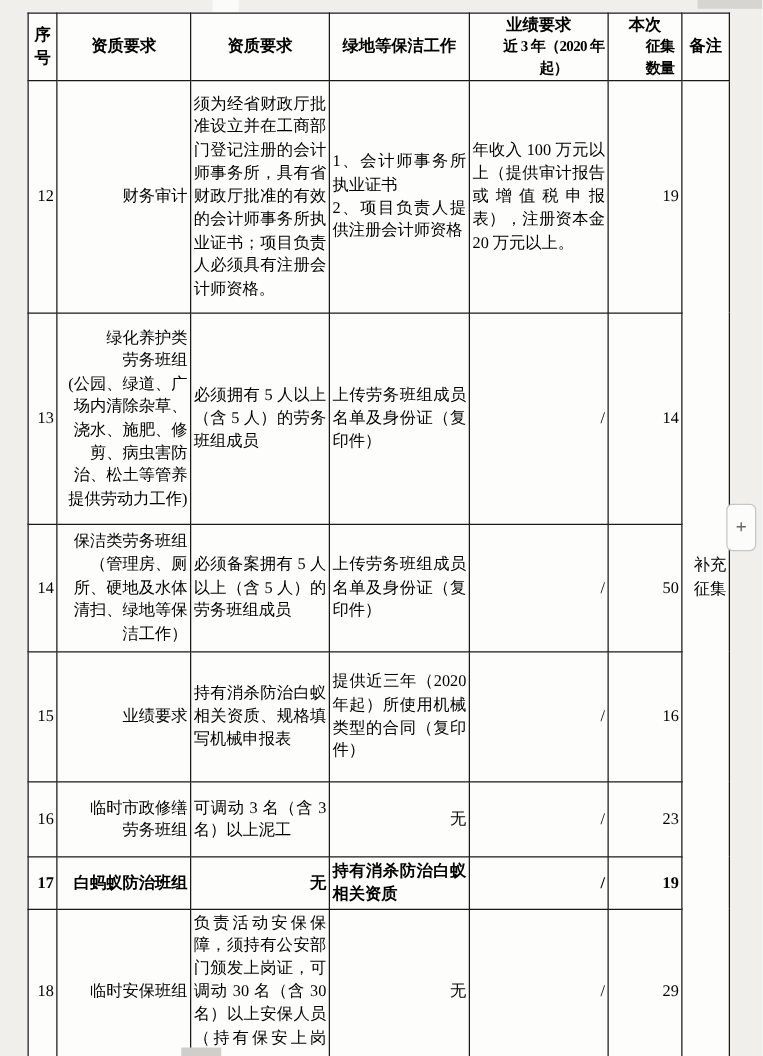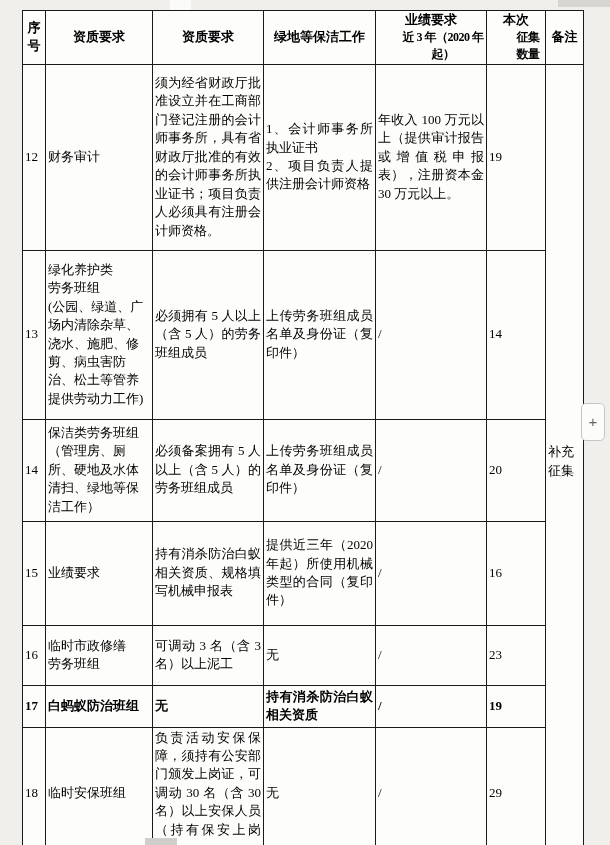--- a/index.html
+++ b/index.html
@@ -29,21 +29,21 @@
     white-space:pre-line;
     word-break:break-all;
   }
   table.doc thead th{
     font-weight:bold;
     text-align:center;
     height:36px;
     padding:0 1px;
   }
   .hdr-sub{font-size:12px;font-weight:bold;letter-spacing:-0.5px;margin-left:24px;}
-  td.c{text-align:left;}
+  td.c{text-align:right;}
   td.j{text-align:justify;text-justify:inter-ideograph;}
   tbody tr:nth-child(1){height:186px;}
   tbody tr:nth-child(2){height:169px;}
   tbody tr:nth-child(3){height:102px;}
   tbody tr:nth-child(4){height:104px;}
   tbody tr:nth-child(5){height:60px;}
   tbody tr:nth-child(6){height:42px;font-weight:bold;}
   tbody tr:nth-child(7){height:124px;}
   
   .notch-top{
@@ -101,41 +101,41 @@
         <th><div>备注</div></th>
       </tr>
     </thead>
   <tbody>
       <tr>
         <td class="c">12</td>
         <td class="c">财务审计</td>
         <td class="j">须为经省财政厅批准设立并在工商部门登记注册的会计师事务所，具有省财政厅批准的有效的会计师事务所执业证书；项目负责人必须具有注册会计师资格。</td>
         <td class="j">1、会计师事务所执业证书
 2、项目负责人提供注册会计师资格</td>
-        <td class="j">年收入 100 万元以上（提供审计报告或增值税申报表），注册资本金 30 万元以上。</td>
+        <td class="j">年收入 100 万元以上（提供审计报告或增值税申报表），注册资本金 20 万元以上。</td>
         <td class="c">19</td>
         <td rowspan="7" class="c">补充征集</td>
       </tr>
       <tr>
         <td class="c">13</td>
         <td class="c">绿化养护类
 劳务班组
 (公园、绿道、广场内清除杂草、浇水、施肥、修剪、病虫害防治、松土等管养提供劳动力工作)</td>
         <td class="j">必须拥有 5 人以上（含 5 人）的劳务班组成员</td>
         <td class="j">上传劳务班组成员名单及身份证（复印件）</td>
         <td class="c">/</td>
         <td class="c">14</td>
       </tr>
       <tr>
         <td class="c">14</td>
         <td class="c">保洁类劳务班组（管理房、厕所、硬地及水体清扫、绿地等保洁工作）</td>
         <td class="j">必须备案拥有 5 人以上（含 5 人）的劳务班组成员</td>
         <td class="j">上传劳务班组成员名单及身份证（复印件）</td>
         <td class="c">/</td>
-        <td class="c">20</td>
+        <td class="c">50</td>
       </tr>
       <tr>
         <td class="c">15</td>
         <td class="c">业绩要求</td>
         <td class="j">持有消杀防治白蚁相关资质、规格填写机械申报表</td>
         <td class="j">提供近三年（2020年起）所使用机械类型的合同（复印件）</td>
         <td class="c">/</td>
         <td class="c">16</td>
       </tr>
       <tr>

